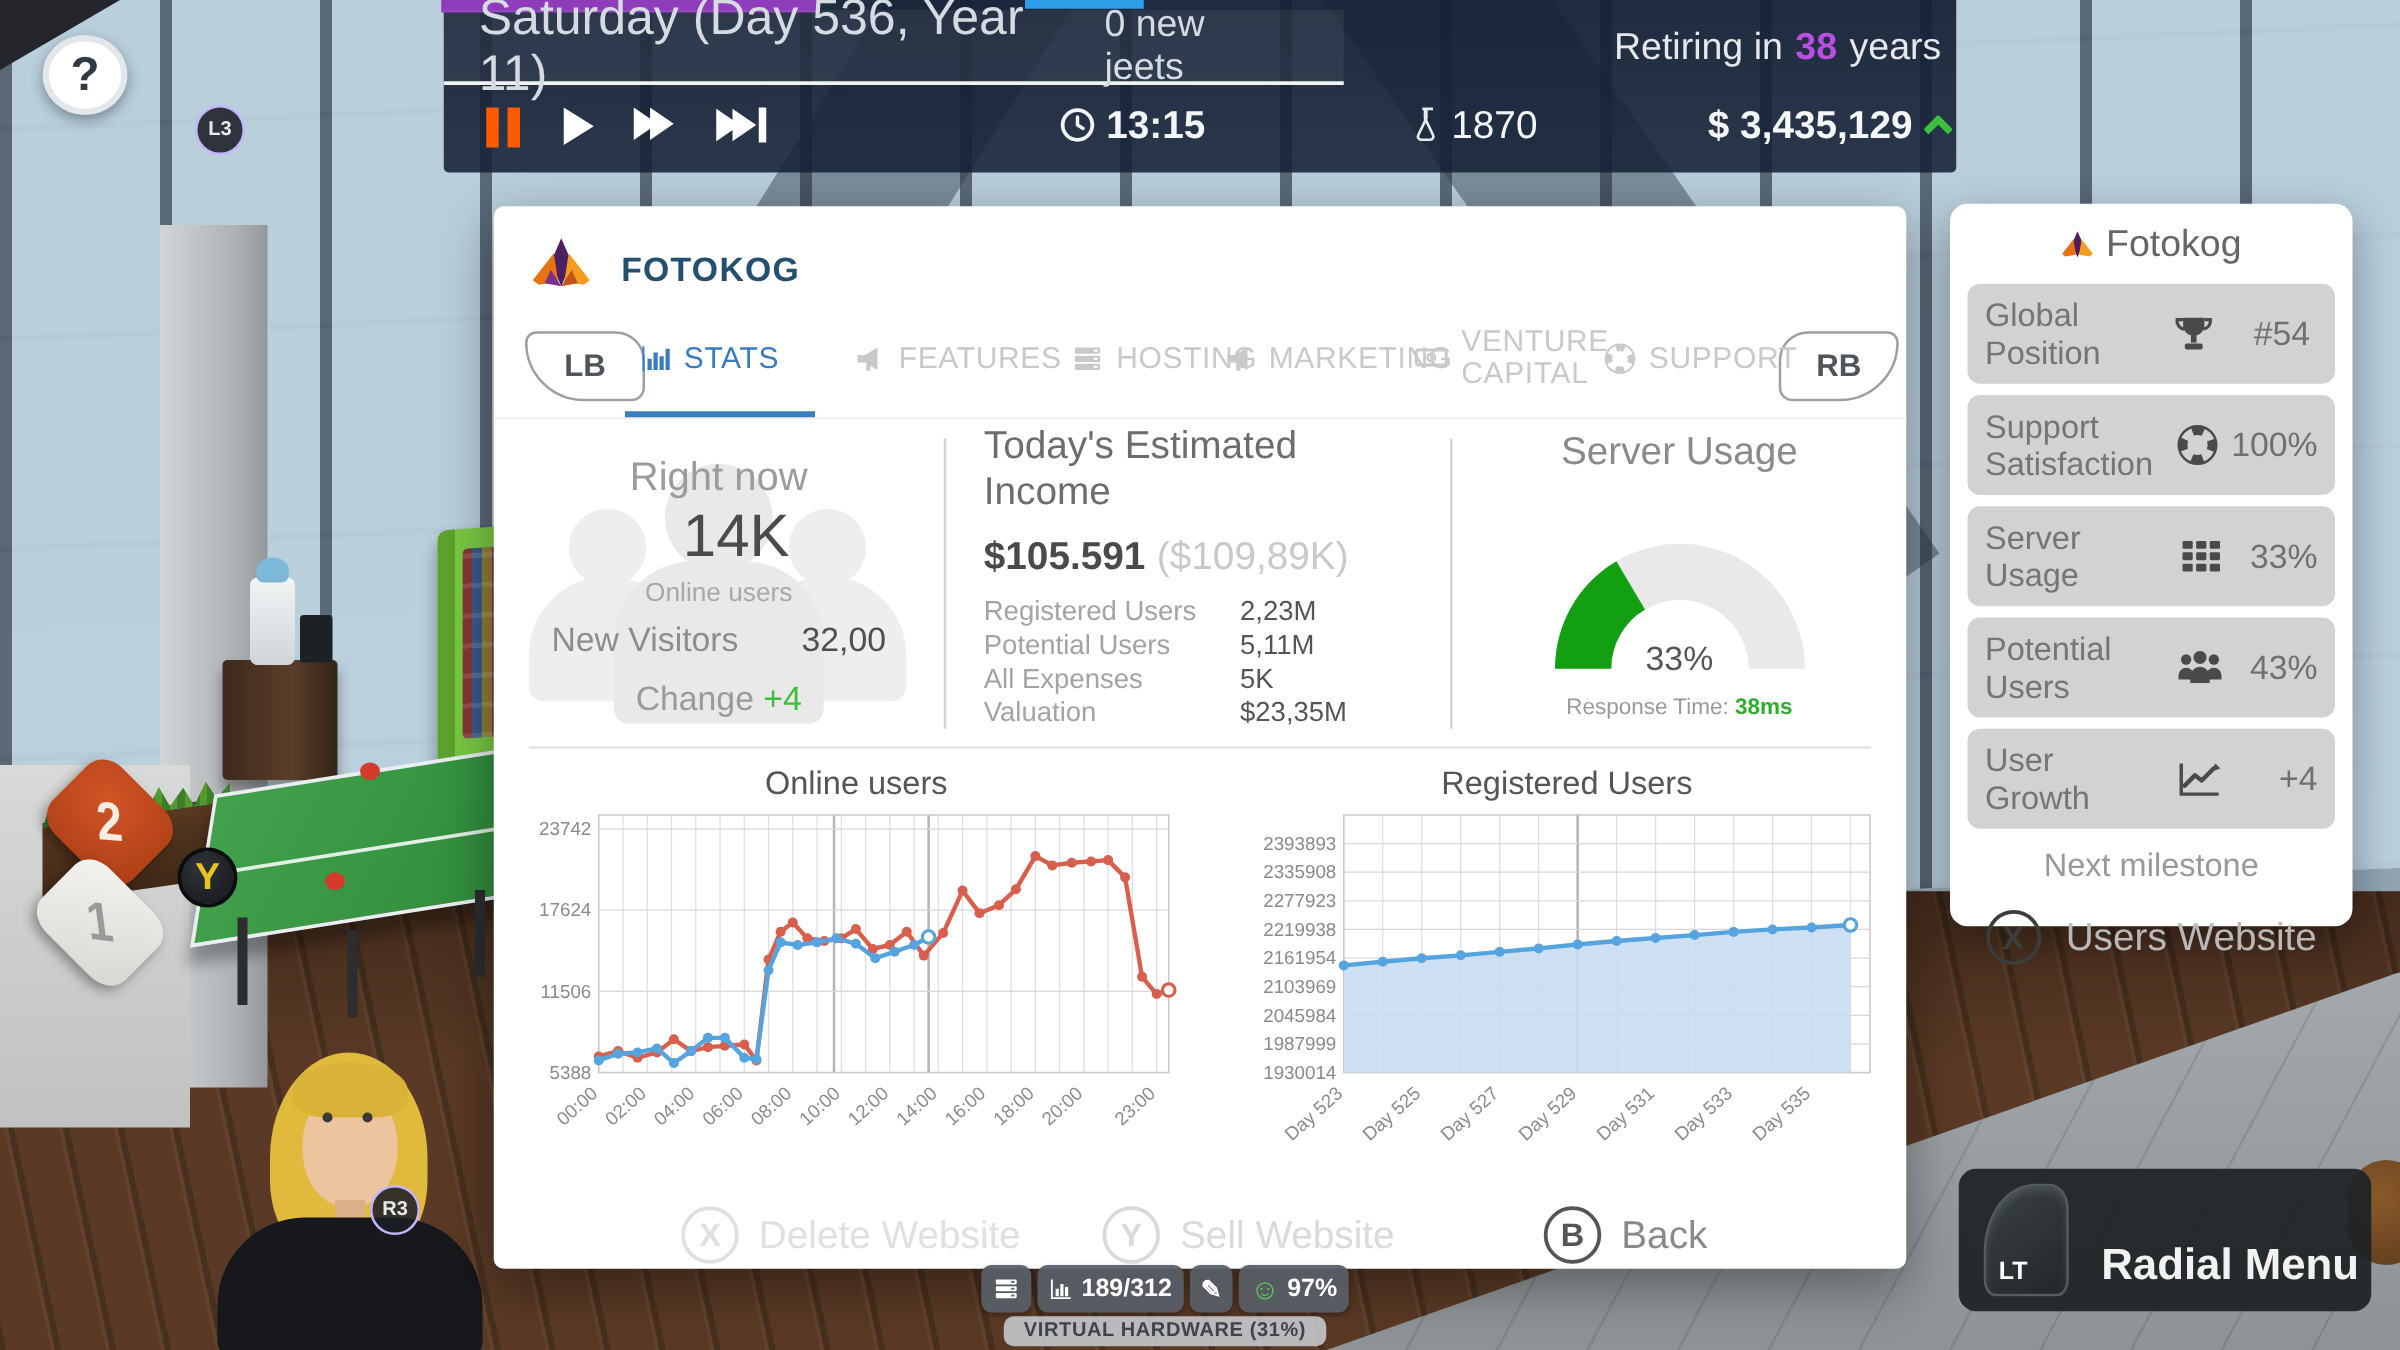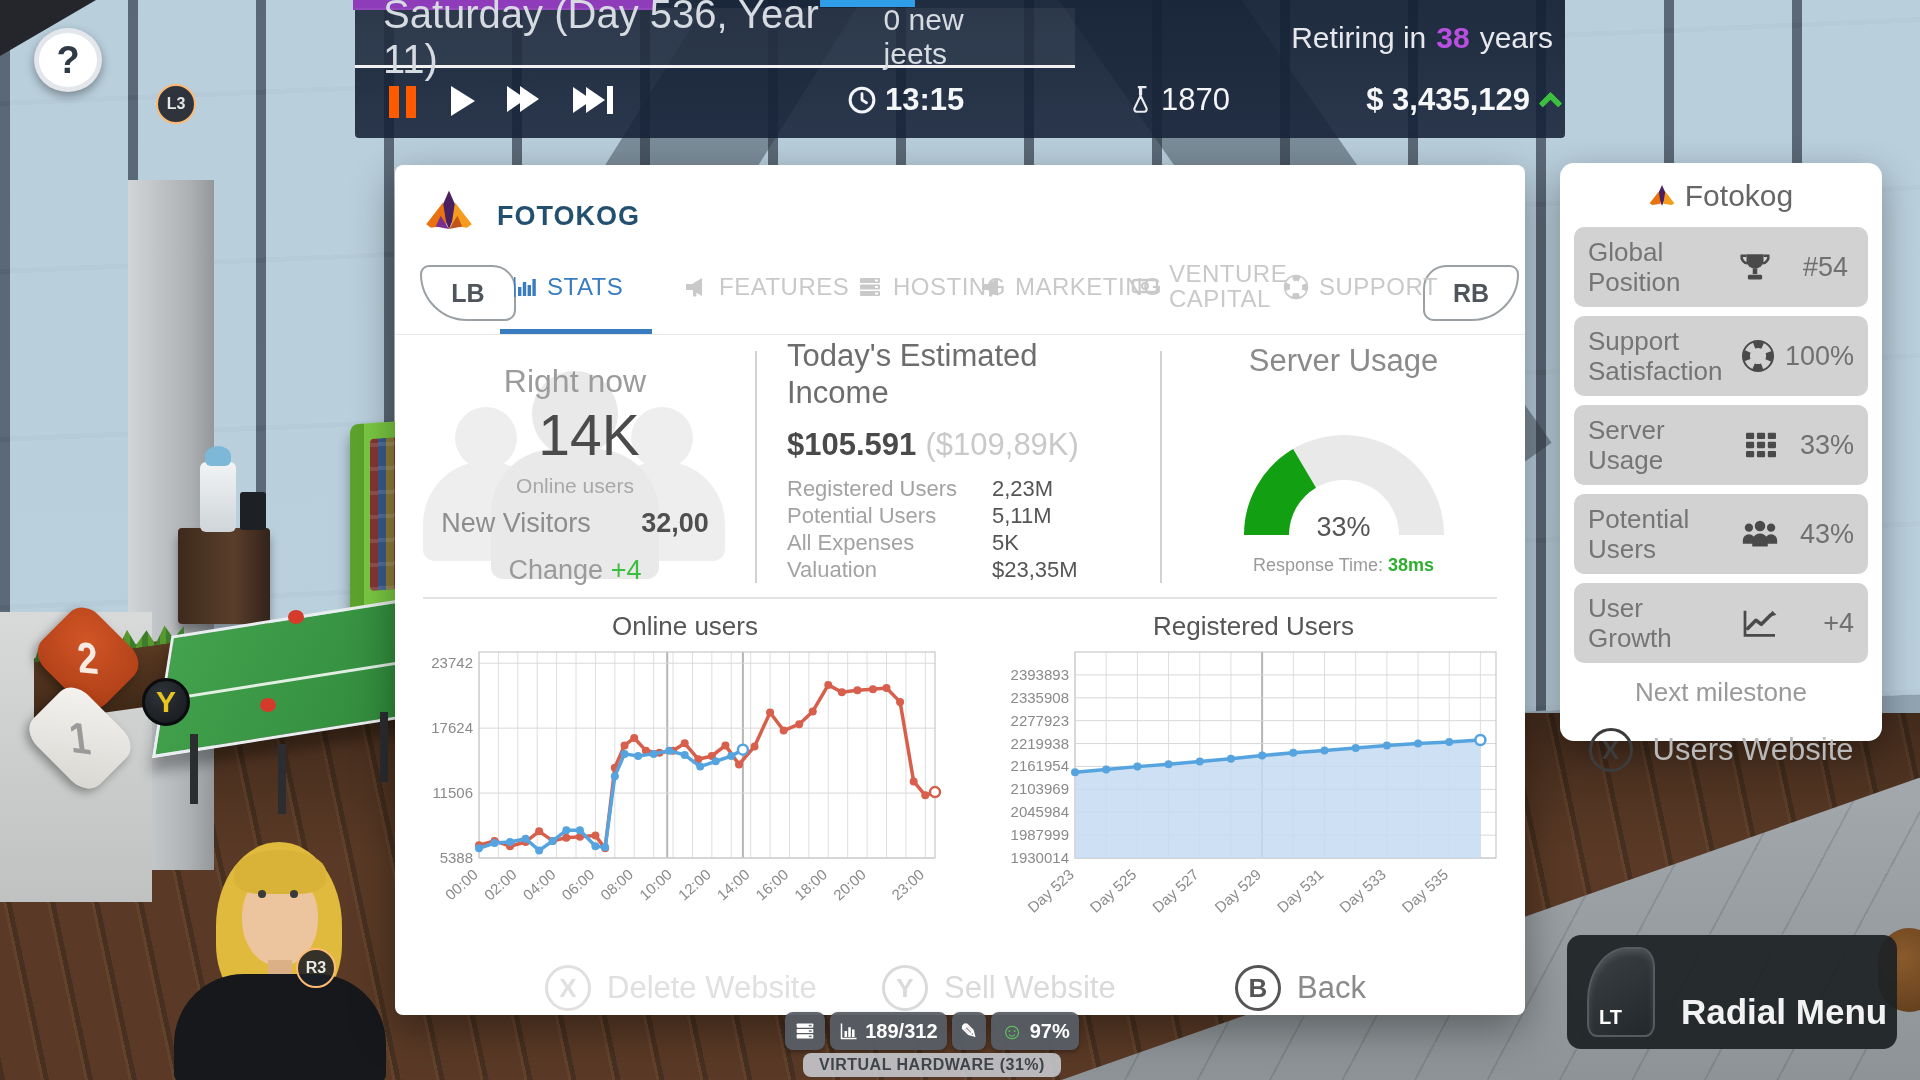--- a/index.html
+++ b/index.html
@@ -92,21 +92,21 @@
   .flaskrow{position:absolute;left:772px;top:14px;display:flex;align-items:center;gap:8px;font-size:31px;color:#f4f5f7;}
   .moneyrow{position:absolute;right:6px;top:14px;display:flex;align-items:center;gap:12px;font-size:31px;font-weight:bold;color:#f6f7f9;}
   .chev-up{width:17px;height:17px;border-top:6px solid #3cbf3e;border-right:6px solid #3cbf3e;
     transform:rotate(-45deg);margin-top:6px;border-radius:2px;}
 
   
   .help-btn{position:absolute;left:34px;top:28px;width:68px;height:64px;border-radius:50%;background:#fff;
     border:5px solid #e3e6ea;box-shadow:0 4px 10px rgba(0,0,0,.35);display:flex;align-items:center;justify-content:center;
     font-size:38px;font-weight:bold;color:#2f3a46;z-index:6;cursor:pointer;}
   .pad-badge{position:absolute;width:40px;height:40px;border-radius:50%;background:rgba(26,30,38,.88);
-    border:2px solid #fdba74;color:#e8e8e8;font-size:16px;font-weight:bold;display:flex;align-items:center;justify-content:center;z-index:6;}
+    border:2px solid #c4b5fd;color:#e8e8e8;font-size:16px;font-weight:bold;display:flex;align-items:center;justify-content:center;z-index:6;}
   .diamond{position:absolute;width:72px;height:72px;border-radius:24%;z-index:6;
     display:flex;align-items:center;justify-content:center;box-shadow:0 5px 8px rgba(0,0,0,.35);}
   .diamond>span{transform:rotate(-45deg) scale(.8,.95);font-size:40px;font-weight:bold;}
   .d2{left:52px;top:622px;transform:rotate(45deg) scale(1.25,1.05);
     background:radial-gradient(circle at 35% 35%,#d15526,#a93b14);color:#f7ebe4;}
   .d1{left:44px;top:702px;transform:rotate(45deg) scale(1.3,1.0);
     background:linear-gradient(135deg,#f6f4f1,#d8d6d1);color:#9a9a9a;}
   .ybtn{position:absolute;left:142px;top:678px;width:48px;height:48px;border-radius:50%;z-index:6;
     background:radial-gradient(circle at 38% 32%,#2e343a,#14161a);border:3px solid #0b0c0e;
     display:flex;align-items:center;justify-content:center;color:#e7c41f;font-size:30px;font-weight:bold;}
@@ -132,24 +132,24 @@
 
   
   .vdiv{position:absolute;top:186px;height:232px;width:2px;background:#d2d2d2;}
   .rightnow{position:absolute;left:0;top:178px;width:360px;height:250px;text-align:center;}
   .person{position:absolute;}
   .person .head{width:62px;height:62px;border-radius:50%;background:#eeeeee;margin:0 auto;}
   .person .body{width:126px;height:100px;border-radius:64px 64px 12px 12px;background:#eeeeee;margin-top:-8px;}
   .person.center .head{width:86px;height:86px;background:#e9e9e9;}
   .person.center .body{width:168px;height:130px;background:#e9e9e9;}
   .rn-title{position:relative;z-index:1;margin-top:20px;font-size:32px;color:#9b9b9b;}
-  .rn-value{position:relative;z-index:1;margin-top:2px;font-size:57px;color:#4b4b4b;padding-left:28px;}
+  .rn-value{position:relative;z-index:1;margin-top:2px;font-size:48px;color:#4b4b4b;padding-left:28px;}
   .rn-sub{position:relative;z-index:1;margin-top:6px;font-size:21px;color:#a8a8a8;}
   .rn-visitors{position:relative;z-index:1;margin-top:10px;font-size:27px;color:#8d8d8d;}
-  .rn-visitors b{color:#4f4f4f;font-weight:bold;margin-left:43px;}
+  .rn-visitors b{color:#4f4f4f;font-weight:normal;margin-left:43px;}
   .rn-change{position:relative;z-index:1;margin-top:16px;font-size:27px;color:#9a9a9a;}
   .rn-change b{color:#3cbf3e;font-weight:normal;}
 
   .income{position:absolute;left:392px;top:172px;width:360px;}
   .inc-title{font-size:31px;color:#6d6d6d;line-height:37px;}
   .inc-value{margin-top:14px;font-size:33px;color:#4a4a4a;font-weight:bold;}
   .inc-value span{font-weight:normal;font-size:31px;color:#c9c9c9;}
   .inc-rows{margin-top:12px;}
   .inc-row{display:flex;font-size:22px;line-height:27px;}
   .inc-row .lab{width:205px;color:#a3a3a3;}

